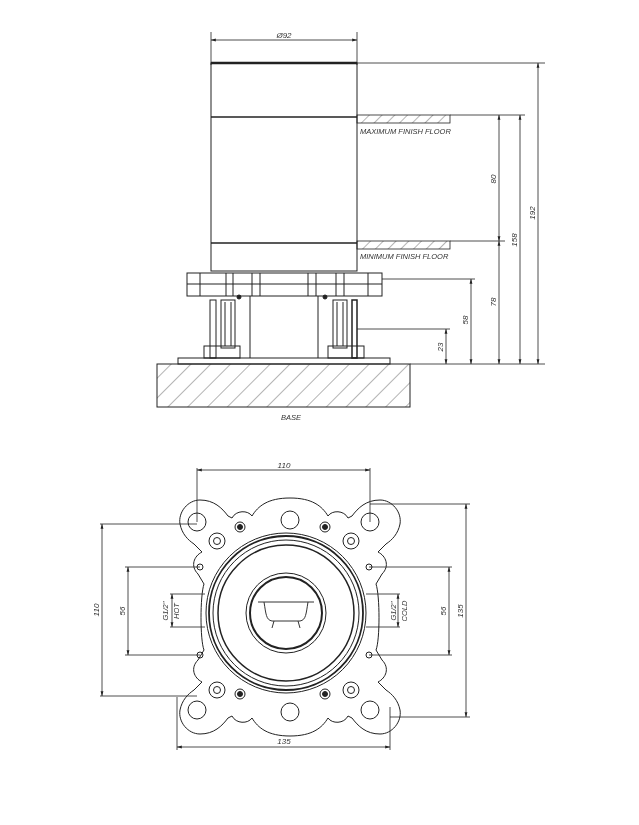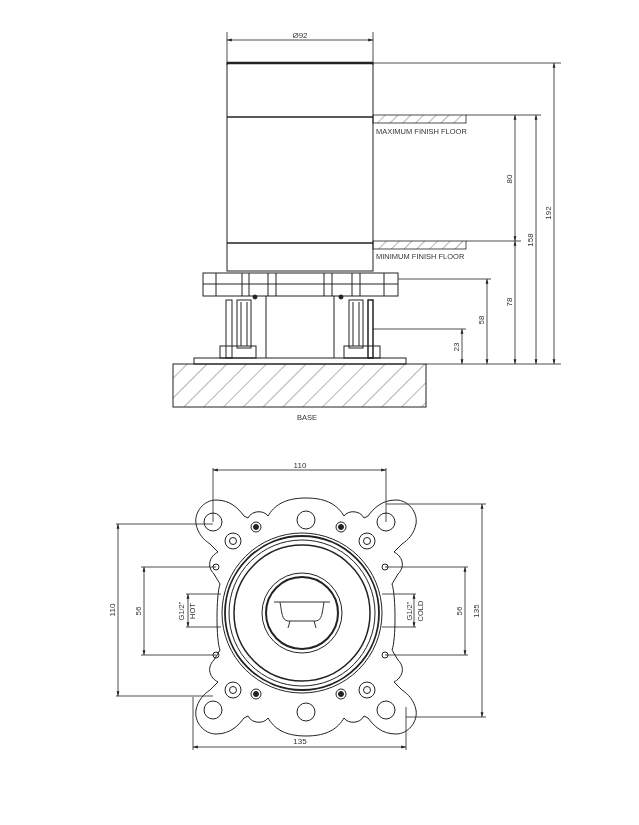--- a/index.html
+++ b/index.html
@@ -1,17 +1,17 @@
 <!DOCTYPE html>
 <html><head>
 <meta charset="utf-8">
 <style>
   html,body{margin:0;padding:0;background:#ffffff;}
   body{width:639px;height:825px;overflow:hidden;font-family:"Liberation Sans",sans-serif;}
-  #canvas{position:absolute;left:16px;top:0;width:624px;height:825px;}
+  #canvas{position:absolute;left:0;top:0;width:624px;height:825px;font-style:italic;}
   svg text{font-family:"Liberation Sans",sans-serif;fill:#333333;}
   .dim{font-size:8px;}
   .lbl{font-size:7.5px;}
 </style>
 </head>
 <body>
 
 <div id="canvas">
 <svg width="639" height="825" viewBox="0 0 639 825" xmlns="http://www.w3.org/2000/svg">
   <defs>

